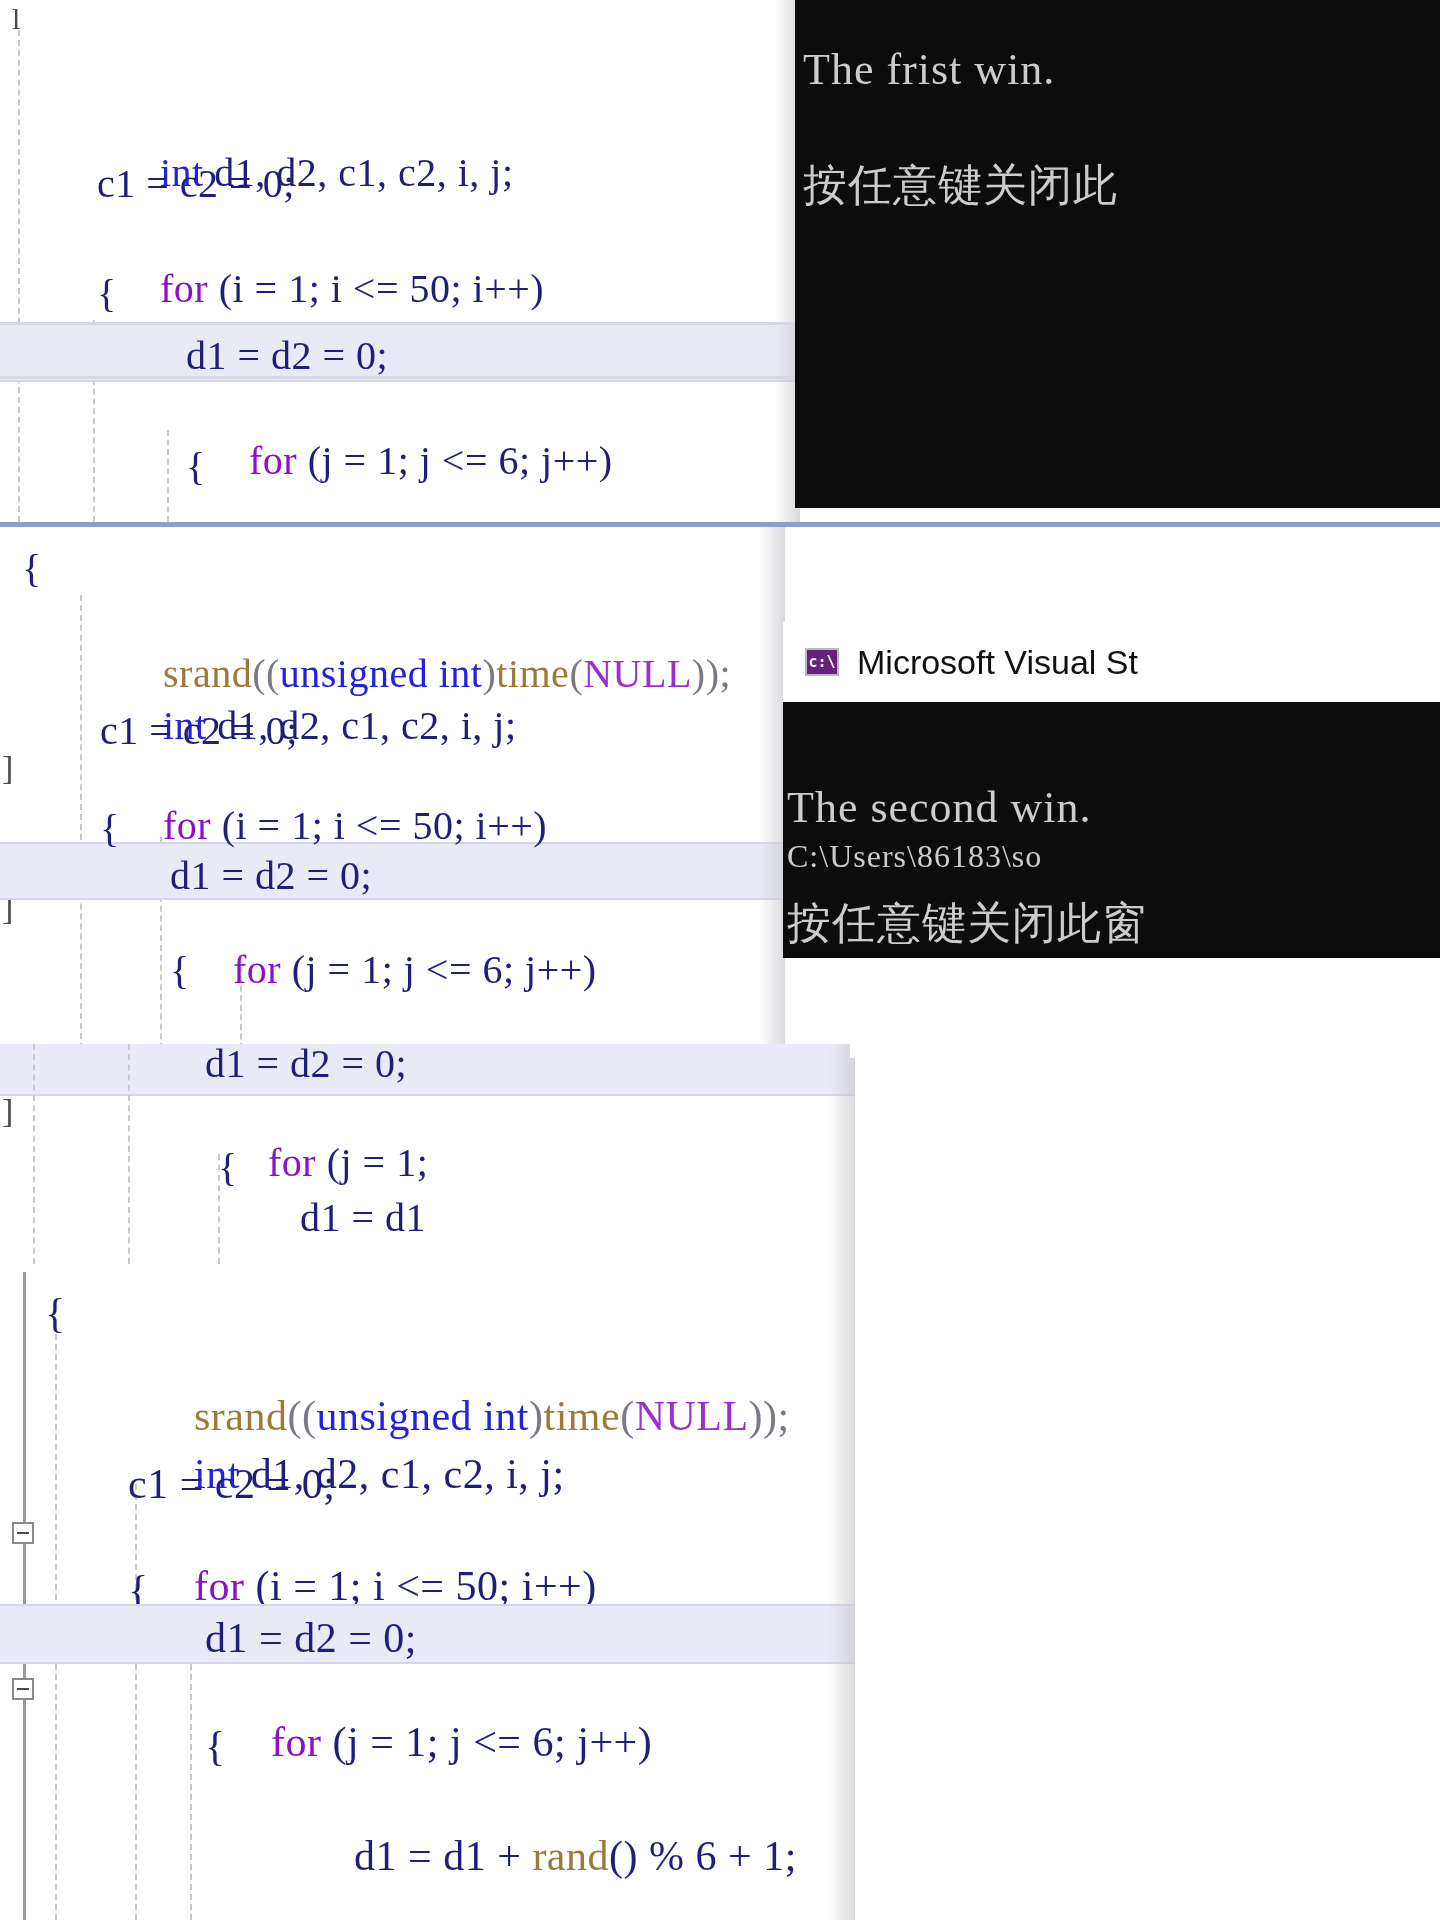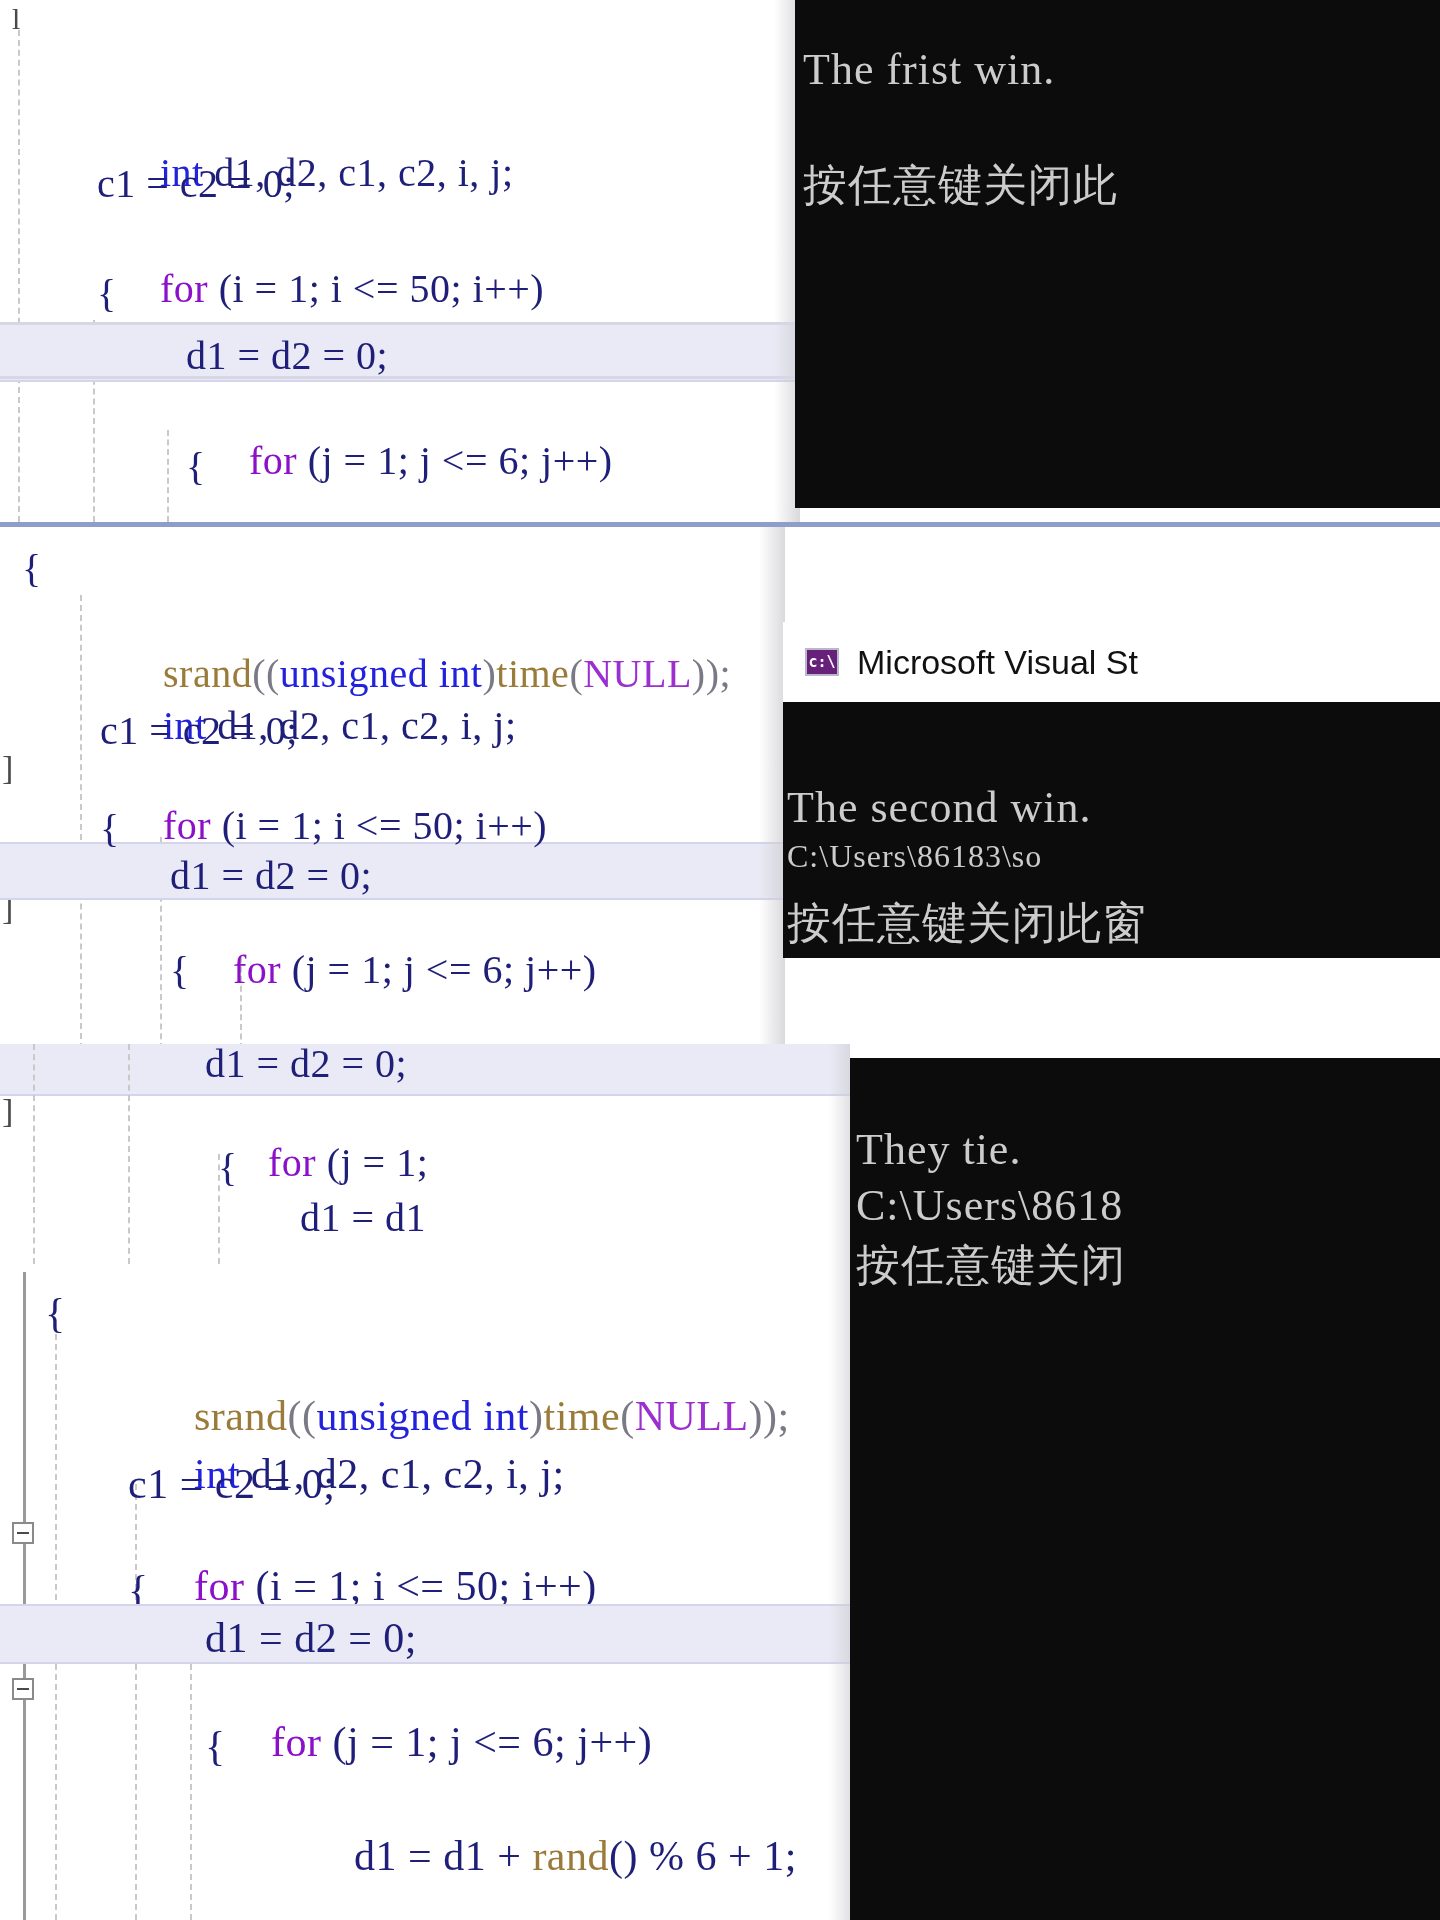--- a/index.html
+++ b/index.html
@@ -329,20 +329,15 @@
 
     <div class="code plain" style="left:205px; top:678px; font-size:42px;">{</div>
 
     <div class="code" style="left:288px; top:740px; font-size:42px;">
       <span class="plain">d1 = d1 + </span><span class="fn">rand</span><span class="plain">() % 6 + 1;</span>
     </div>
 
     <div class="edge-shade" style="right:0;"></div>
   </div>
 
-  <div class="console" style="left:850px; top:0; width:590px; height:876px;">
-    <div class="console-line" style="left:6px; top:80px; font-size:44px;">They tie.</div>
-    <div class="console-line" style="left:6px; top:136px; font-size:44px;">C:\Users\8618</div>
-    <div class="console-line" style="left:6px; top:192px; font-size:44px; font-family:'DejaVu Sans',sans-serif;">按任意键关闭</div>
-  </div>
 
   <div style="position:absolute; left:850px; top:0; width:590px; height:14px; background:#ffffff;"></div>
 </div>
 
 </body></html>

